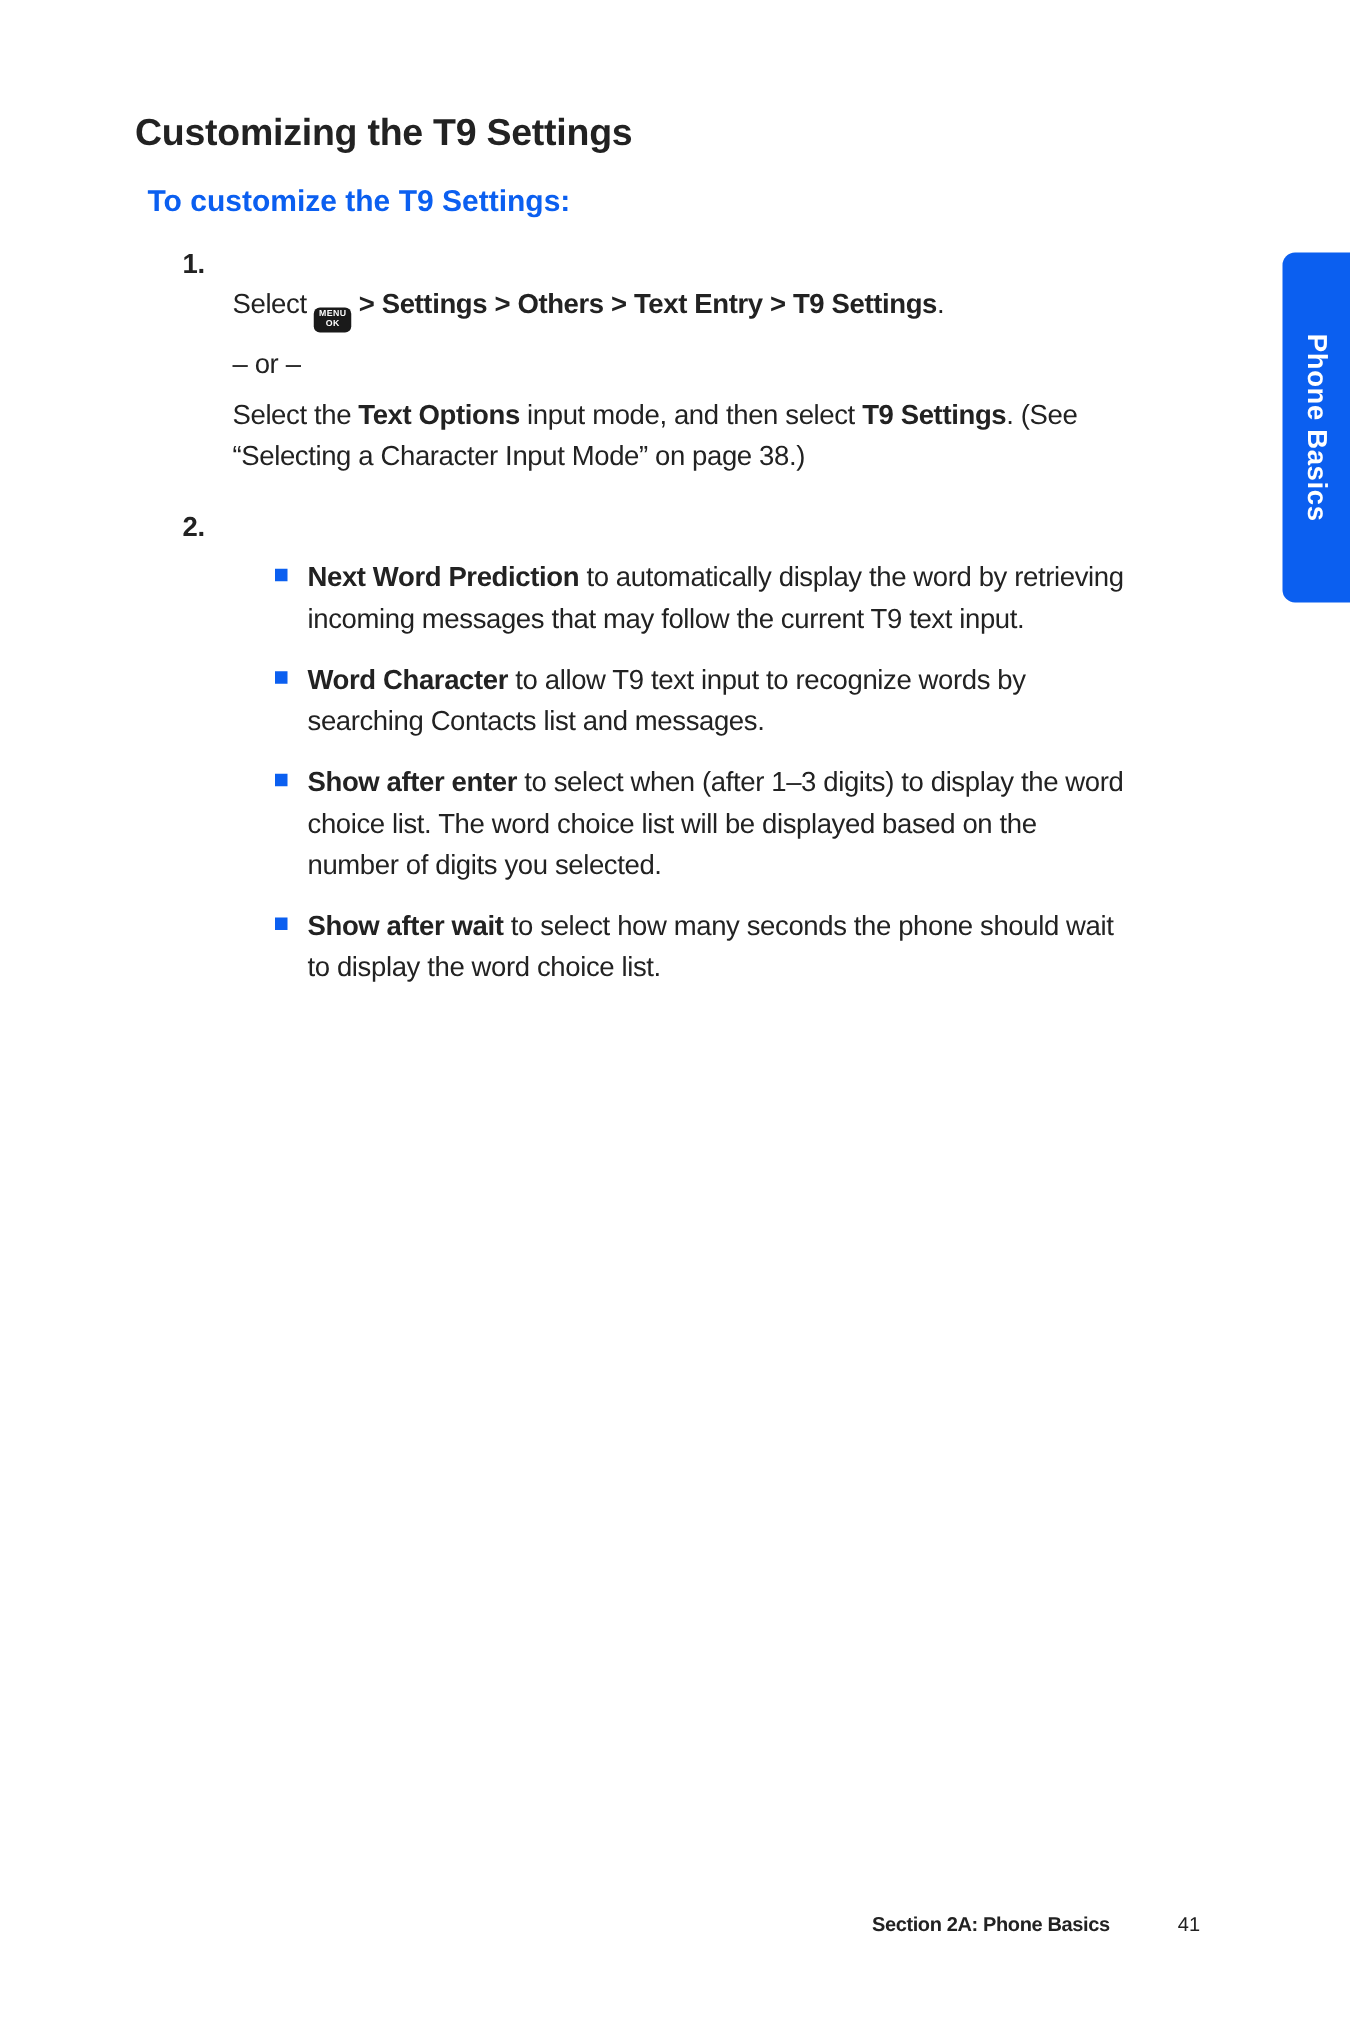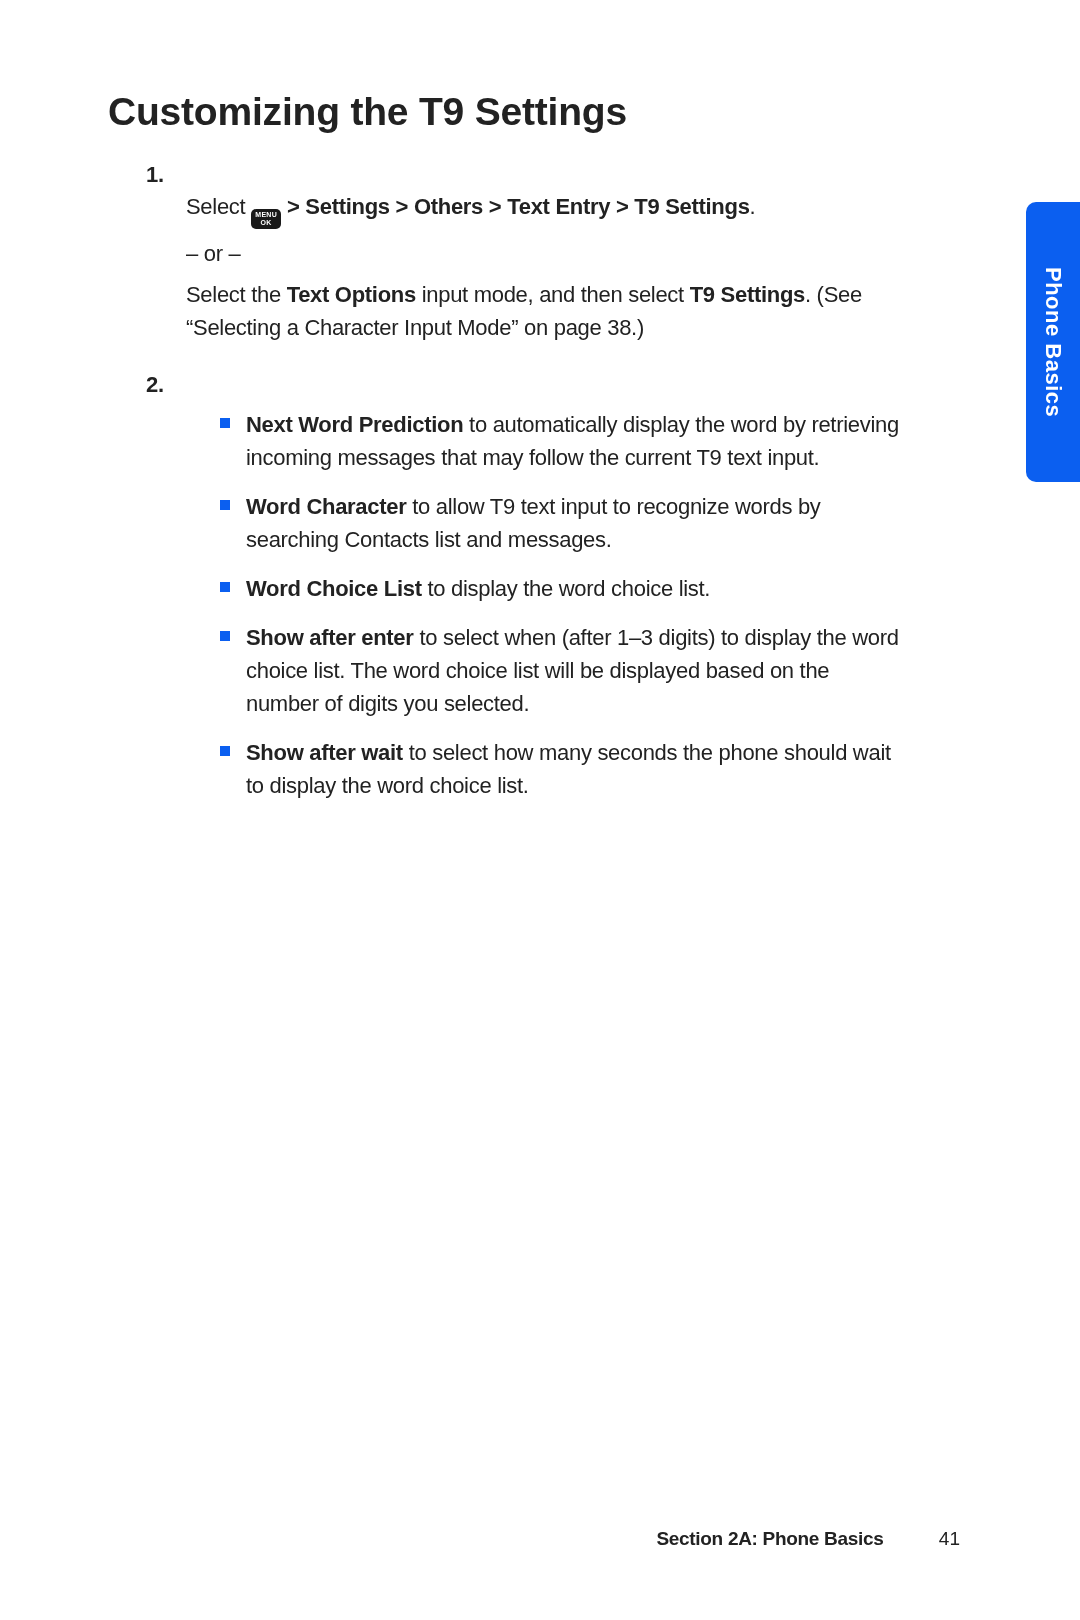--- a/index.html
+++ b/index.html
@@ -17,21 +17,21 @@
     color: #fff;
     font-weight: 700;
     font-size: 22px;
     display: flex;
     align-items: center;
     justify-content: center;
     writing-mode: vertical-rl;
     letter-spacing: 0.5px;
   }
   h1.title {
-    font-size: 39px;
+    font-size: 30px;
     font-weight: 800;
     letter-spacing: -0.2px;
     margin-bottom: 24px;
     font-stretch: condensed;
   }
   .subtitle {
     color: #0b5ff0;
     font-weight: 800;
     font-size: 24px;
     margin: 0 0 18px 10px;
@@ -85,37 +85,38 @@
     font-size: 22px;
     line-height: 1.5;
     letter-spacing: -0.3px;
     font-stretch: condensed;
   }
   .underline { text-decoration: underline; font-weight: 800; }
   .footer {
     position: absolute;
     bottom: 70px;
     right: 120px;
-    font-size: 19px;
+    font-size: 16px;
     font-stretch: condensed;
   }
   .footer .sec { font-weight: 800; letter-spacing: -0.3px; }
   .footer .pg { margin-left: 50px; }
 </style>
 </head>
 <body>
 
 <div class="page">
 
   <div class="thumb-tab">
     <span>Phone Basics</span>
   </div>
 
   <div class="content">
     <h1 class="title">Customizing the T9 Settings</h1>
+    <div class="subtitle">To customize the T9 Settings:</div>
 
     <ol class="steps">
       <li>
         <div class="num">1.</div>
         <div class="body">
           <p>
             <span>Select </span><span class="menu-key">
                 <span>MENU</span>
                 <span>OK</span>
               </span><span class="bold"> &gt; Settings &gt; Others &gt; Text Entry &gt; T9 Settings</span><span>.</span>
@@ -126,21 +127,20 @@
           </p>
         </div>
       </li>
 
       <li>
         <div class="num">2.</div>
         <div class="body">
           <ul class="sub-bullets">
             <li><span class="bold">Next Word Prediction</span><span> to automatically display the word by retrieving incoming messages that may follow the current T9 text input.</span></li>
             <li><span class="bold">Word Character</span><span> to allow T9 text input to recognize words by searching Contacts list and messages.</span></li>
-            <li><span class="bold">Word Choice List</span><span> to display the word choice list.</span></li>
             <li><span class="bold">Show after enter</span><span> to select when (after 1–3 digits) to display the word choice list. The word choice list will be displayed based on the number of digits you selected.</span></li>
             <li><span class="bold">Show after wait</span><span> to select how many seconds the phone should wait to display the word choice list.</span></li>
           </ul>
         </div>
       </li>
     </ol>
 
   </div>
 
   <div class="footer">

